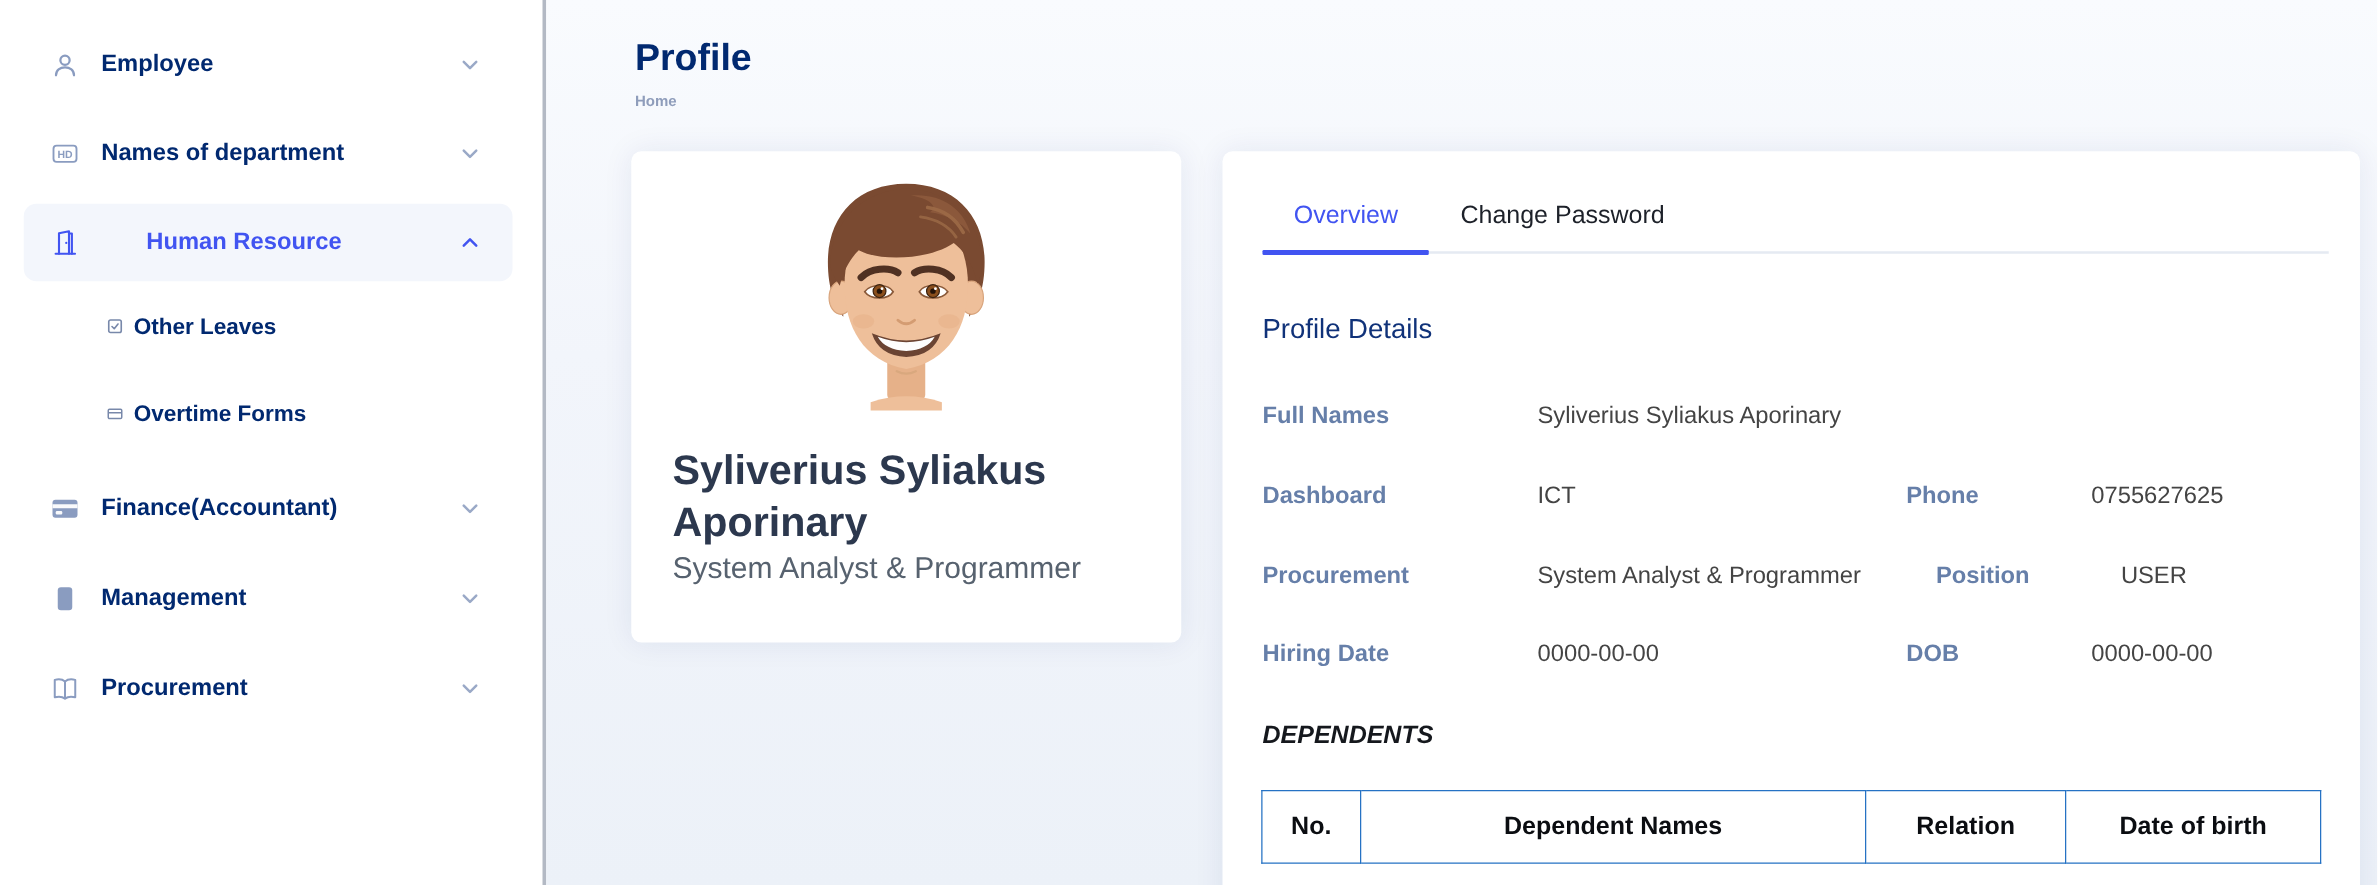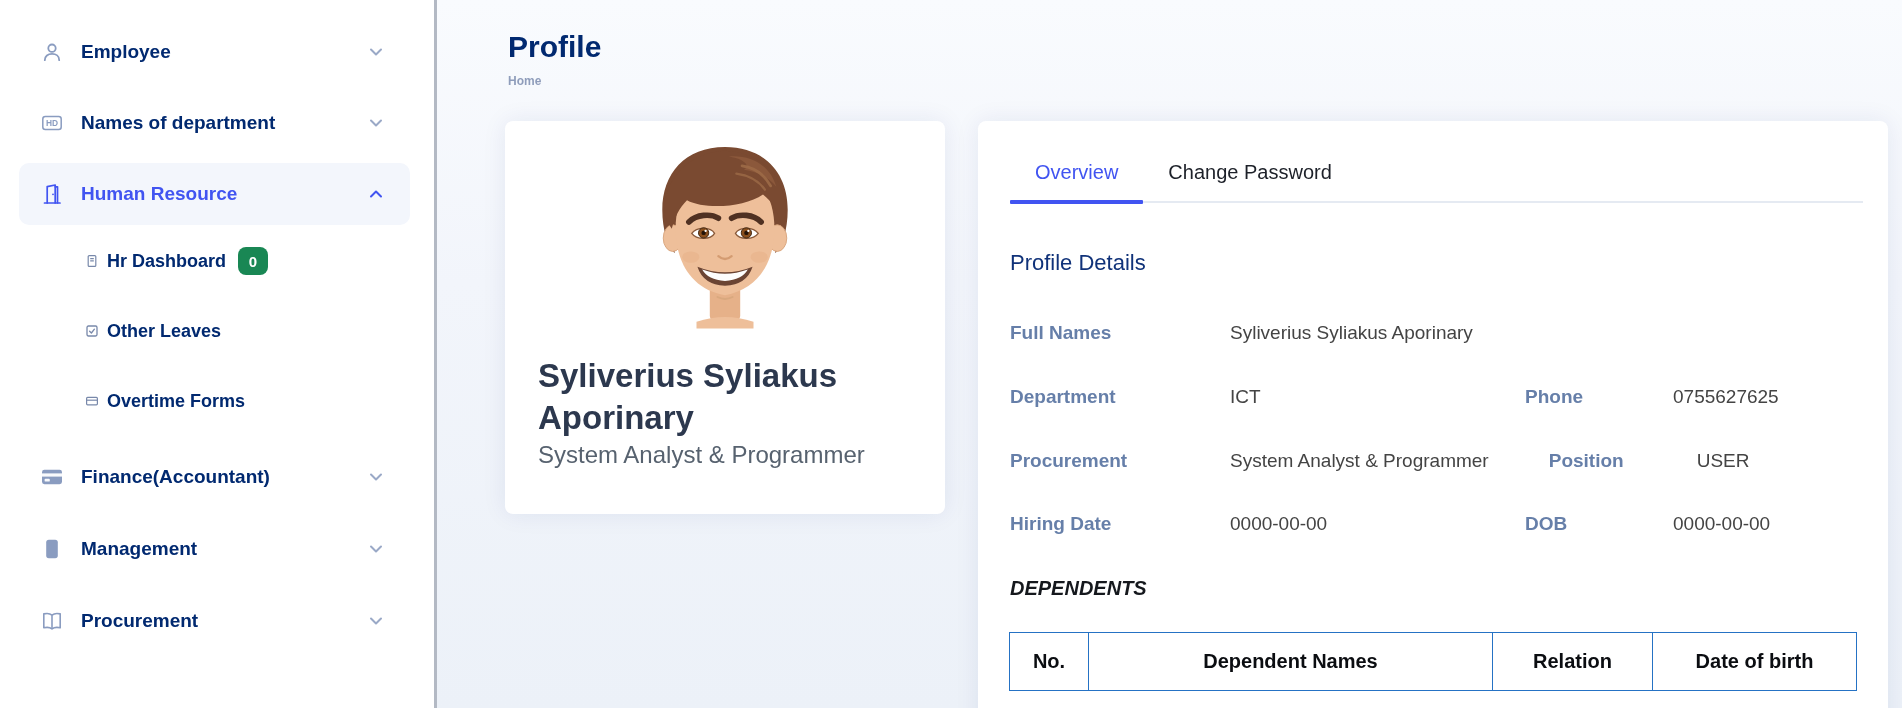--- a/index.html
+++ b/index.html
@@ -6,21 +6,21 @@
   html,body { margin:0; padding:0; background:#fff; }
   body { font-family:"Liberation Sans", sans-serif; }
   .app { position:relative; width:1902px; height:708px; overflow:hidden; background:#fff; }
 
   
   .sidebar { position:absolute; left:0; top:0; width:434px; height:708px; background:#fff; padding-top:21px; }
   .side-line { position:absolute; left:434px; top:0; width:3px; height:708px; background:#b3b9c4; }
 
   .nav-item { display:flex; align-items:center; height:62px; margin:0 24px 9px 19px; padding:0 24px 0 21px;
               border-radius:10px; font-size:19px; font-weight:700; color:#012970; cursor:pointer; }
-  .nav-item.active { background:#f3f6fc; color:#4154f1; }
+  .nav-item.active { background:#f3f6fc; color:#4154f1;gap:36px; }
   .nav-ic { width:24px; height:24px; margin-right:17px; display:flex; align-items:center; justify-content:center; flex:0 0 24px; }
   .nav-ic svg { width:24px; height:24px; }
   .nav-label { flex:1; white-space:nowrap; }
   .chev { width:20px; height:20px; display:flex; flex:0 0 20px; }
   .chev svg { width:20px; height:20px; }
 
   .sub-list { margin:11px 0 12px 0; }
   .sub-item { display:flex; align-items:center; height:50px; margin-bottom:20px; padding-left:85px;
               font-size:18px; font-weight:700; color:#012970; cursor:pointer; }
   .sub-ic { width:14px; height:14px; margin-right:8px; display:flex; flex:0 0 14px; opacity:.9; }
@@ -114,30 +114,20 @@
       <span class="chev">
         <svg viewBox="0 0 20 20" fill="none" stroke="#4154f1" stroke-width="2" stroke-linecap="round" stroke-linejoin="round">
             <path d="M5 12.5 L10 7.5 L15 12.5"></path>
           </svg>
       </span>
     </div>
 
     <div class="sub-list">
       <div class="sub-item">
         <span class="sub-ic">
-          <svg viewBox="0 0 14 14" fill="none" stroke="#6a7ca1" stroke-width="1.2">
-            <rect x="3.2" y="1.6" width="7.6" height="10.8" rx="1"></rect>
-              <path d="M5.2 4.6 h3.6 M5.2 6.8 h3.6"></path>
-          </svg>
-        </span>
-        <span>Hr Dashboard</span>
-        <span class="badge-green">0</span>
-      </div>
-      <div class="sub-item">
-        <span class="sub-ic">
           <svg viewBox="0 0 14 14" fill="none" stroke="#6a7ca1" stroke-width="1.3">
             <rect x="2" y="2" width="10" height="10" rx="1.4"></rect>
               <path d="M4.6 7.2 l1.8 1.8 3-3.8" stroke-linecap="round" stroke-linejoin="round"></path>
           </svg>
         </span>
         <span>Other Leaves</span>
       </div>
       <div class="sub-item">
         <span class="sub-ic">
           <svg viewBox="0 0 14 14" fill="none" stroke="#6a7ca1" stroke-width="1.2">
@@ -258,21 +248,21 @@
         </div>
 
         <h3 class="sec-title">Profile Details</h3>
 
         <div class="detail-rows">
           <div class="drow">
             <div class="dlabel">Full Names</div>
             <div class="dvalue">Syliverius Syliakus Aporinary</div>
           </div>
           <div class="drow">
-            <div class="dlabel">Department</div>
+            <div class="dlabel">Dashboard</div>
             <div class="dvalue">ICT</div>
             <div class="dlabel2">Phone</div>
             <div class="dvalue2">0755627625</div>
           </div>
           <div class="drow">
             <div class="dlabel">Procurement</div>
             <div class="dvalue">System Analyst &amp; Programmer</div>
             <div class="dlabel2">Position</div>
             <div class="dvalue2">USER</div>
           </div>

